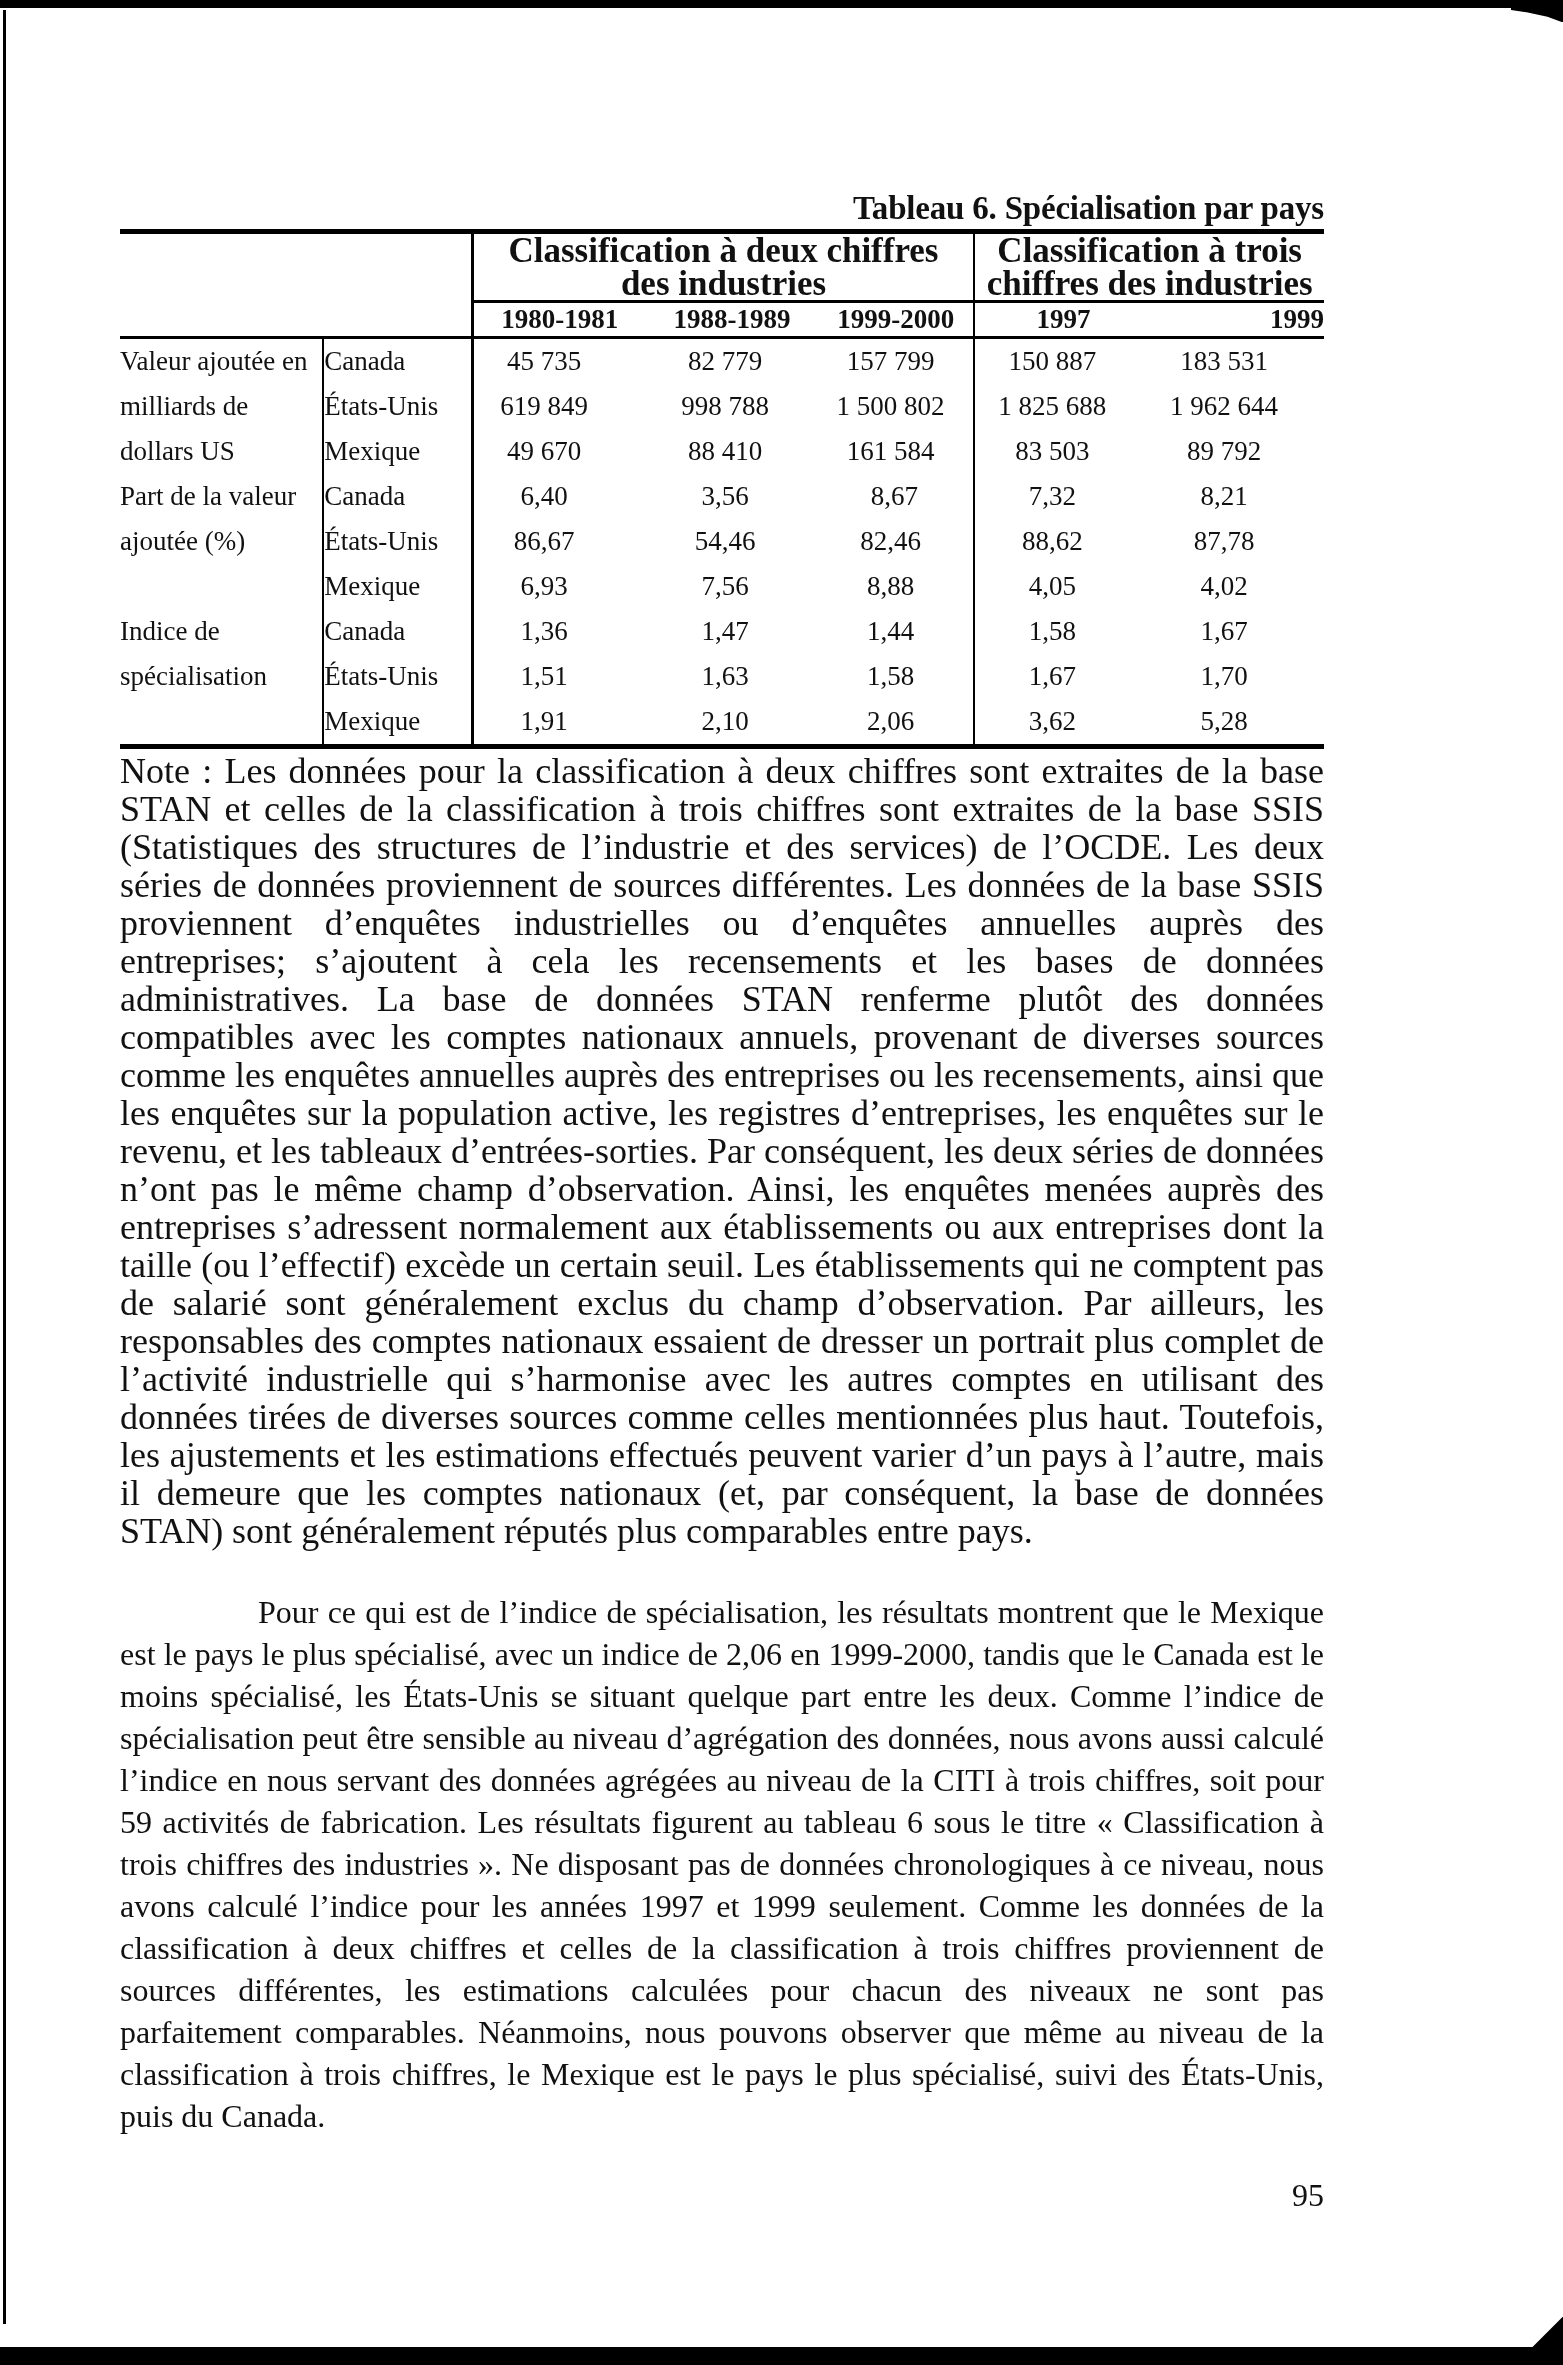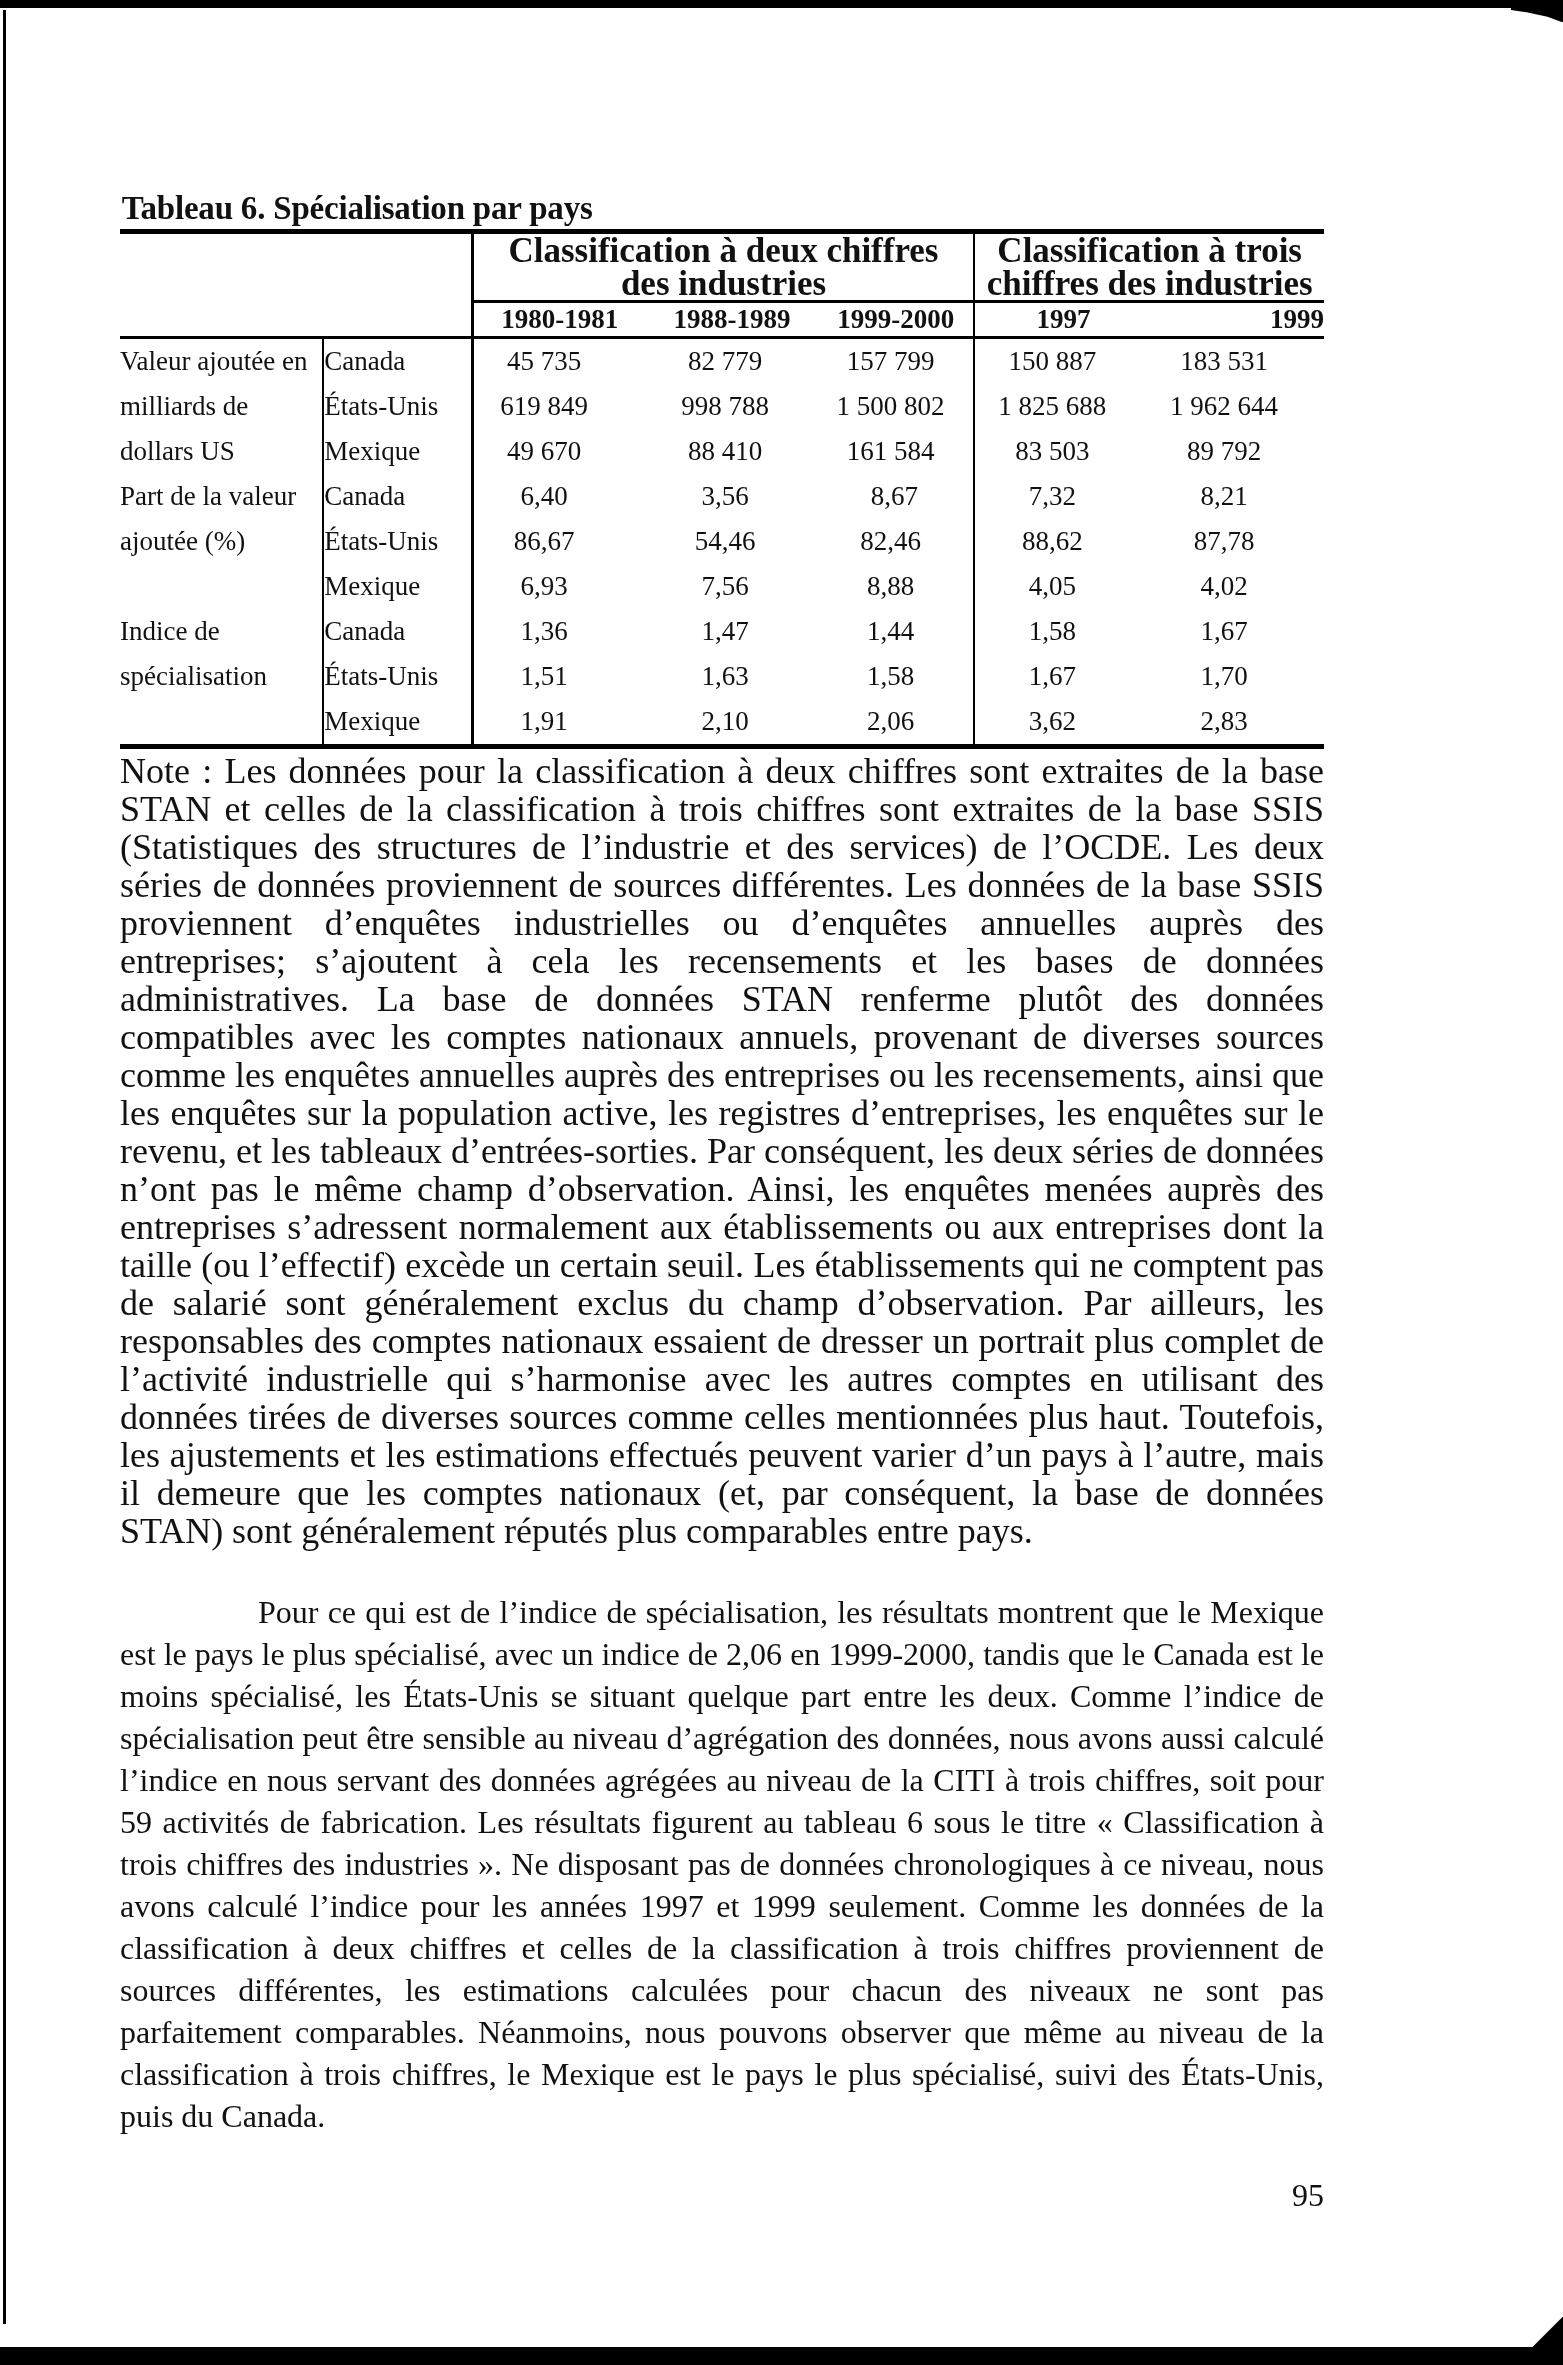--- a/index.html
+++ b/index.html
@@ -13,21 +13,21 @@
       clip-path: polygon(0 0, 100% 0, 100% 100%, 70% 75%, 30% 55%, 0 45%); }
     .scan-left { position: absolute; left: 2.6px; top: 10.3px; width: 3.4px; height: 2314px; background: #000; }
     .scan-bottom { position: absolute; left: 0; bottom: 0; width: 1563px; height: 19px; background: #000; }
     .scan-bottom-right { position: absolute; right: 0; bottom: 15.5px; width: 34px; height: 34px; background: #000;
       clip-path: polygon(100% 0, 100% 100%, 0 100%); }
 
     .page { position: absolute; left: 120px; top: 189px; width: 1204px; }
 
     .table-title {
       font-weight: bold; font-size: 33px; line-height: 38px; margin: 0;
-      padding-left: 1.7px; letter-spacing: -0.2px;
+      padding-left: 1.7px; letter-spacing: -0.2px; text-align: right;
     }
     table.spec {
       border-collapse: collapse; width: 1204px; font-size: 27px; margin-top: 1.7px;
     }
     table.spec th, table.spec td { padding: 0; }
     .rule-top { border-top: 5.2px solid #000; }
     .group-head th {
       font-weight: bold; font-size: 35px; line-height: 33px; text-align: center; padding: 5.2px 0 3.4px 0;
     }
     .year-head th {
@@ -157,21 +157,21 @@
         <td class="num" style="padding-right:10.3px">1,58</td>
         <td class="num vr-thin" style="padding-right:22.4px">1,67</td>
         <td class="num" style="padding-right:27.5px">1,70</td>
       </tr>
       <tr class="body-row last-row">
         <td class="country vr-thin">Mexique</td>
         <td class="num vr" style="padding-right:31px">1,91</td>
         <td class="num" style="padding-right:13.8px">2,10</td>
         <td class="num" style="padding-right:10.3px">2,06</td>
         <td class="num vr-thin" style="padding-right:22.4px">3,62</td>
-        <td class="num" style="padding-right:27.5px">2,83</td>
+        <td class="num" style="padding-right:27.5px">5,28</td>
       </tr>
     </tbody>
   </table>
 
   <p class="note">Note : Les données pour la classification à deux chiffres sont extraites de la base STAN et celles de la classification à trois chiffres sont extraites de la base SSIS (Statistiques des structures de l’industrie et des services) de l’OCDE. Les deux séries de données proviennent de sources différentes. Les données de la base SSIS proviennent d’enquêtes industrielles ou d’enquêtes annuelles auprès des entreprises; s’ajoutent à cela les recensements et les bases de données administratives. La base de données STAN renferme plutôt des données compatibles avec les comptes nationaux annuels, provenant de diverses sources comme les enquêtes annuelles auprès des entreprises ou les recensements, ainsi que les enquêtes sur la population active, les registres d’entreprises, les enquêtes sur le revenu, et les tableaux d’entrées-sorties. Par conséquent, les deux séries de données n’ont pas le même champ d’observation. Ainsi, les enquêtes menées auprès des entreprises s’adressent normalement aux établissements ou aux entreprises dont la taille (ou l’effectif) excède un certain seuil. Les établissements qui ne comptent pas de salarié sont généralement exclus du champ d’observation. Par ailleurs, les responsables des comptes nationaux essaient de dresser un portrait plus complet de l’activité industrielle qui s’harmonise avec les autres comptes en utilisant des données tirées de diverses sources comme celles mentionnées plus haut. Toutefois, les ajustements et les estimations effectués peuvent varier d’un pays à l’autre, mais il demeure que les comptes nationaux (et, par conséquent, la base de données STAN) sont généralement réputés plus comparables entre pays.</p>
 
   <p class="para">Pour ce qui est de l’indice de spécialisation, les résultats montrent que le Mexique est le pays le plus spécialisé, avec un indice de 2,06 en 1999-2000, tandis que le Canada est le moins spécialisé, les États-Unis se situant quelque part entre les deux. Comme l’indice de spécialisation peut être sensible au niveau d’agrégation des données, nous avons aussi calculé l’indice en nous servant des données agrégées au niveau de la CITI à trois chiffres, soit pour 59 activités de fabrication. Les résultats figurent au tableau 6 sous le titre « Classification à trois chiffres des industries ». Ne disposant pas de données chronologiques à ce niveau, nous avons calculé l’indice pour les années 1997 et 1999 seulement. Comme les données de la classification à deux chiffres et celles de la classification à trois chiffres proviennent de sources différentes, les estimations calculées pour chacun des niveaux ne sont pas parfaitement comparables. Néanmoins, nous pouvons observer que même au niveau de la classification à trois chiffres, le Mexique est le pays le plus spécialisé, suivi des États-Unis, puis du Canada.</p>
 </div>
 
 <div class="page-number">95</div>

